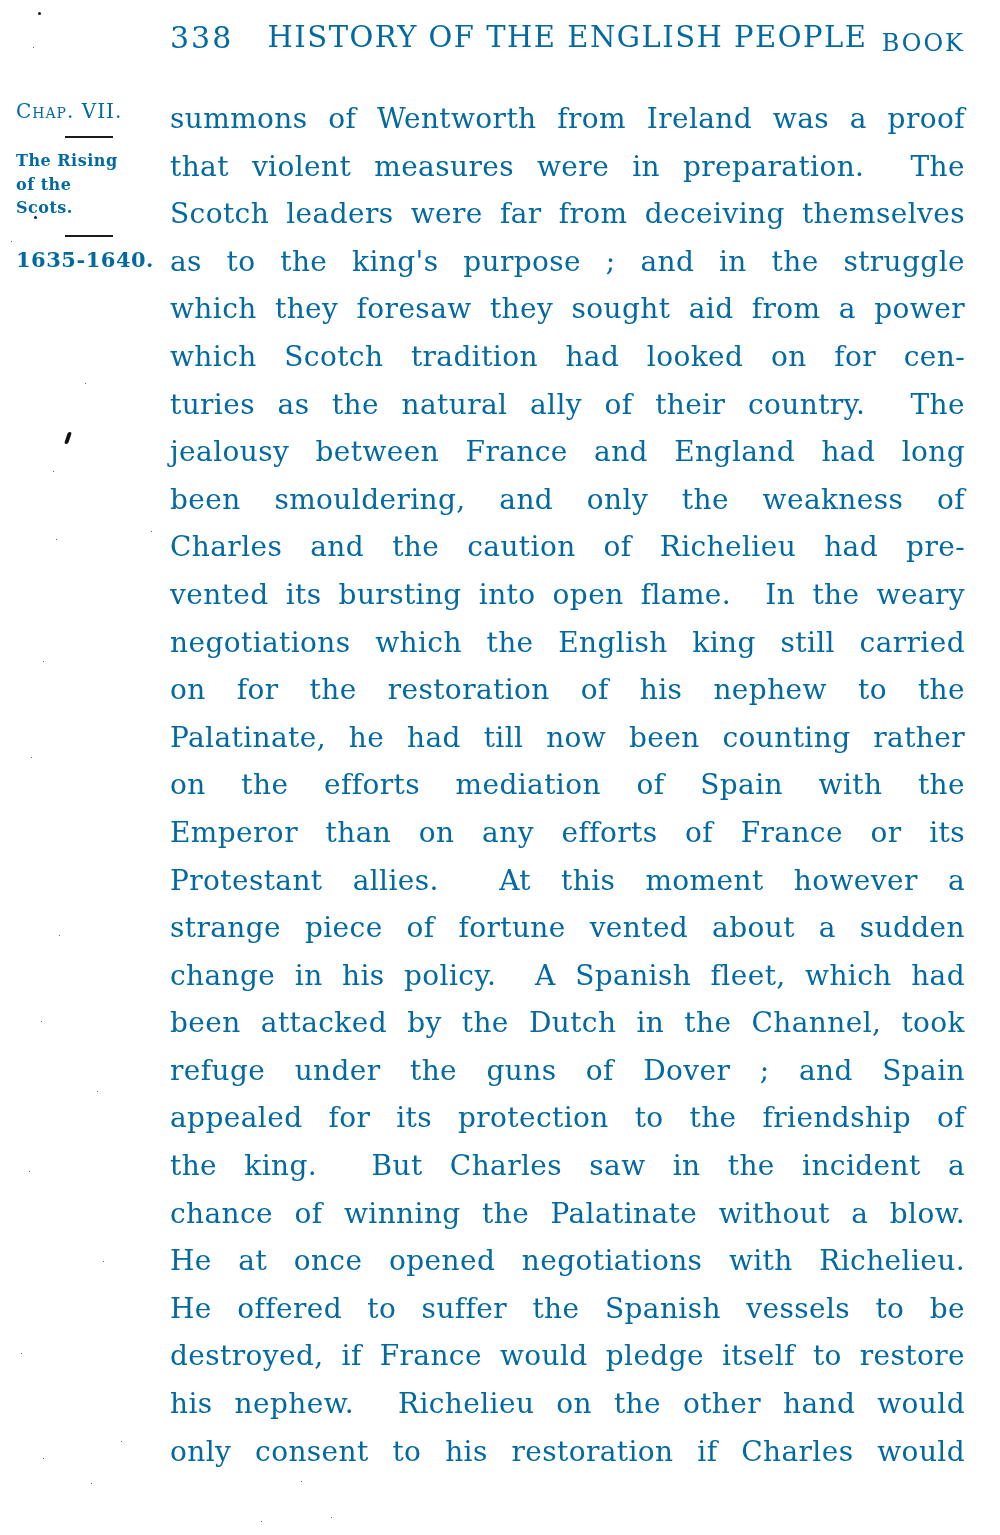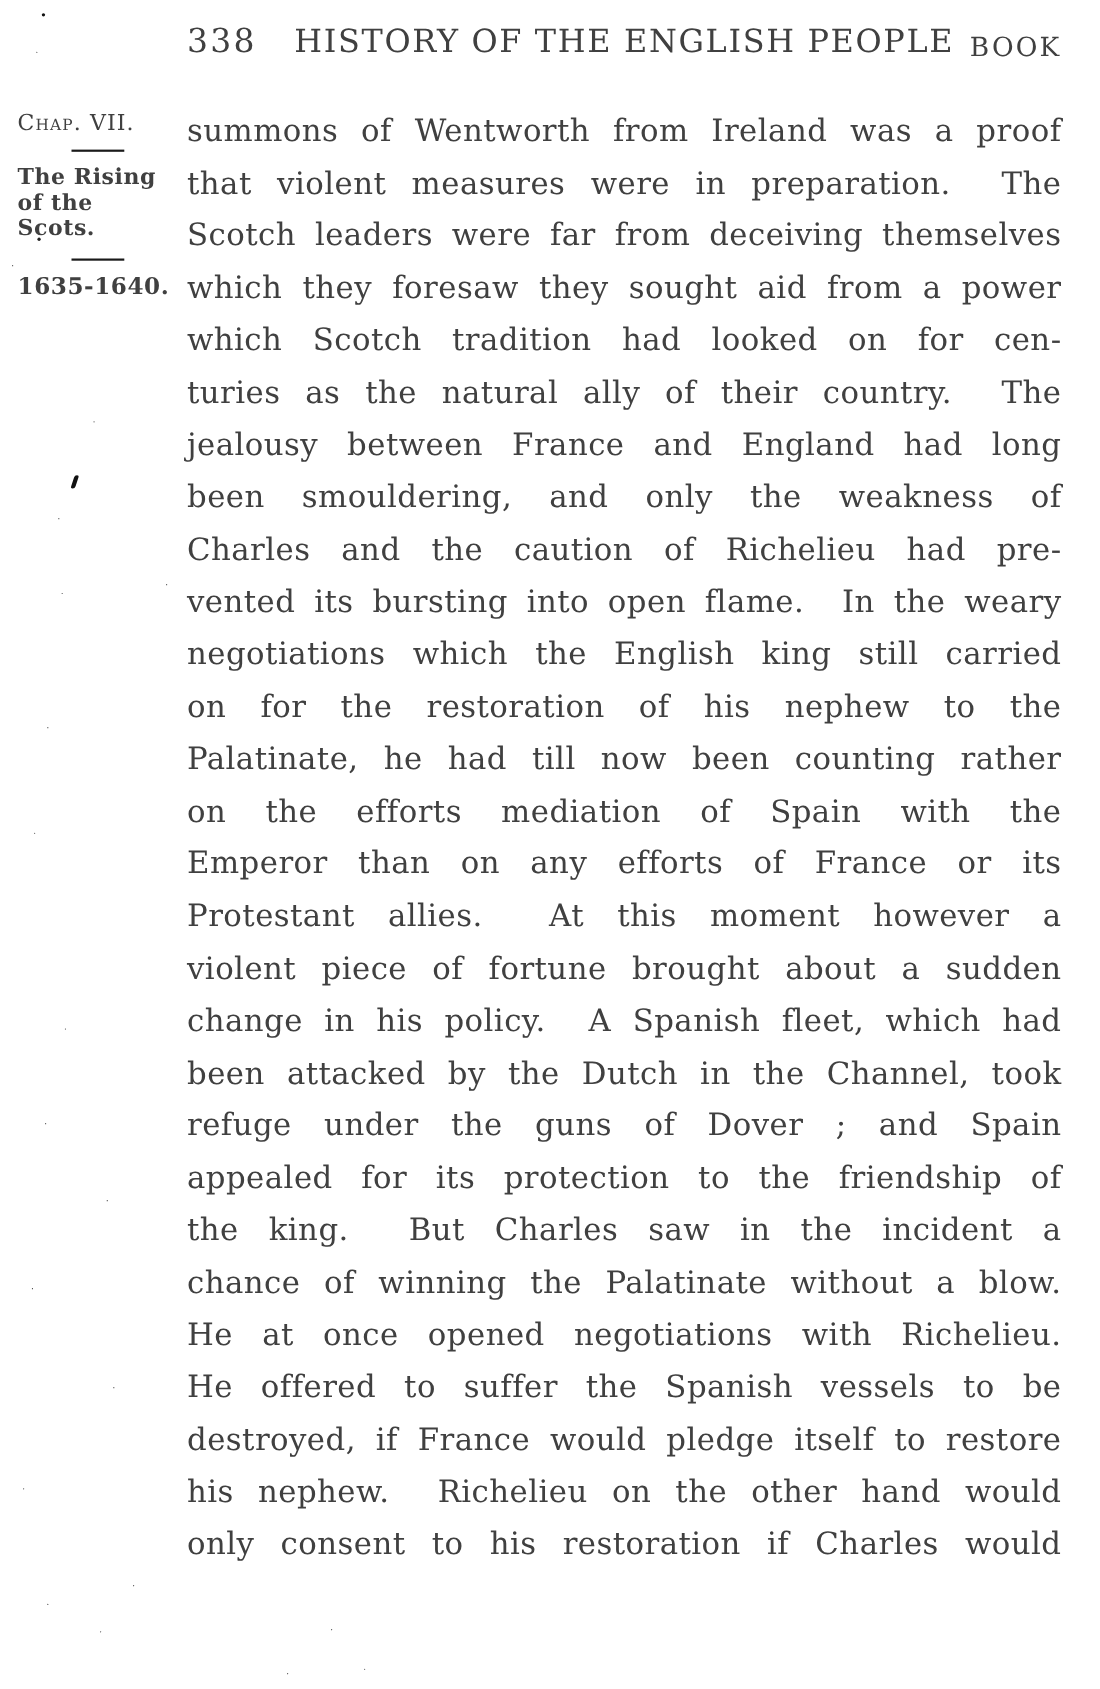--- a/index.html
+++ b/index.html
@@ -5,21 +5,21 @@
   html, body {
     margin: 0;
     padding: 0;
     background: #ffffff;
   }
   .page {
     position: relative;
     width: 988px;
     height: 1535px;
     background: #ffffff;
-    color: #404040;
+    color: #0369a1;
     font-family: "DejaVu Serif", "Liberation Serif", serif;
     overflow: hidden;
   }
 
   
   .running-head {
     position: absolute;
     top: 20px;
     left: 170px;
     width: 795px;
@@ -67,21 +67,21 @@
     height: 2px;
     background: #1a1a1a;
     border: none;
     margin: 13px auto 11px auto;
   }
   .margin-rule.second {
     margin: 15px auto 10px auto;
   }
   .section-title .st-line {
     font-weight: bold;
-    font-size: 20px;
+    font-size: 16px;
     line-height: 23.5px;
     letter-spacing: 0.5px;
     white-space: nowrap;
   }
   .dates {
     font-weight: bold;
     font-size: 21px;
     letter-spacing: 0.5px;
     white-space: nowrap;
   }
@@ -170,34 +170,35 @@
         <div class="st-line">Scots.</div>
       </div>
     <hr class="margin-rule second">
     <div class="dates">1635-1640.</div>
   </aside>
 
   <main class="text-col">
       <div class="text-line">summons of Wentworth from Ireland was a proof</div>
       <div class="text-line">that violent measures were in preparation.  The</div>
       <div class="text-line">Scotch leaders were far from deceiving themselves</div>
+      <div class="text-line">as to the king's purpose ; and in the struggle</div>
       <div class="text-line">which they foresaw they sought aid from a power</div>
       <div class="text-line">which Scotch tradition had looked on for cen-</div>
       <div class="text-line">turies as the natural ally of their country.  The</div>
       <div class="text-line">jealousy between France and England had long</div>
       <div class="text-line">been smouldering, and only the weakness of</div>
       <div class="text-line">Charles and the caution of Richelieu had pre-</div>
       <div class="text-line">vented its bursting into open flame.  In the weary</div>
       <div class="text-line">negotiations which the English king still carried</div>
       <div class="text-line">on for the restoration of his nephew to the</div>
       <div class="text-line">Palatinate, he had till now been counting rather</div>
       <div class="text-line">on the efforts mediation of Spain with the</div>
       <div class="text-line">Emperor than on any efforts of France or its</div>
       <div class="text-line">Protestant allies.  At this moment however a</div>
-      <div class="text-line">violent piece of fortune brought about a sudden</div>
+      <div class="text-line">strange piece of fortune vented about a sudden</div>
       <div class="text-line">change in his policy.  A Spanish fleet, which had</div>
       <div class="text-line">been attacked by the Dutch in the Channel, took</div>
       <div class="text-line">refuge under the guns of Dover ; and Spain</div>
       <div class="text-line">appealed for its protection to the friendship of</div>
       <div class="text-line">the king.  But Charles saw in the incident a</div>
       <div class="text-line">chance of winning the Palatinate without a blow.</div>
       <div class="text-line">He at once opened negotiations with Richelieu.</div>
       <div class="text-line">He offered to suffer the Spanish vessels to be</div>
       <div class="text-line">destroyed, if France would pledge itself to restore</div>
       <div class="text-line">his nephew.  Richelieu on the other hand would</div>

